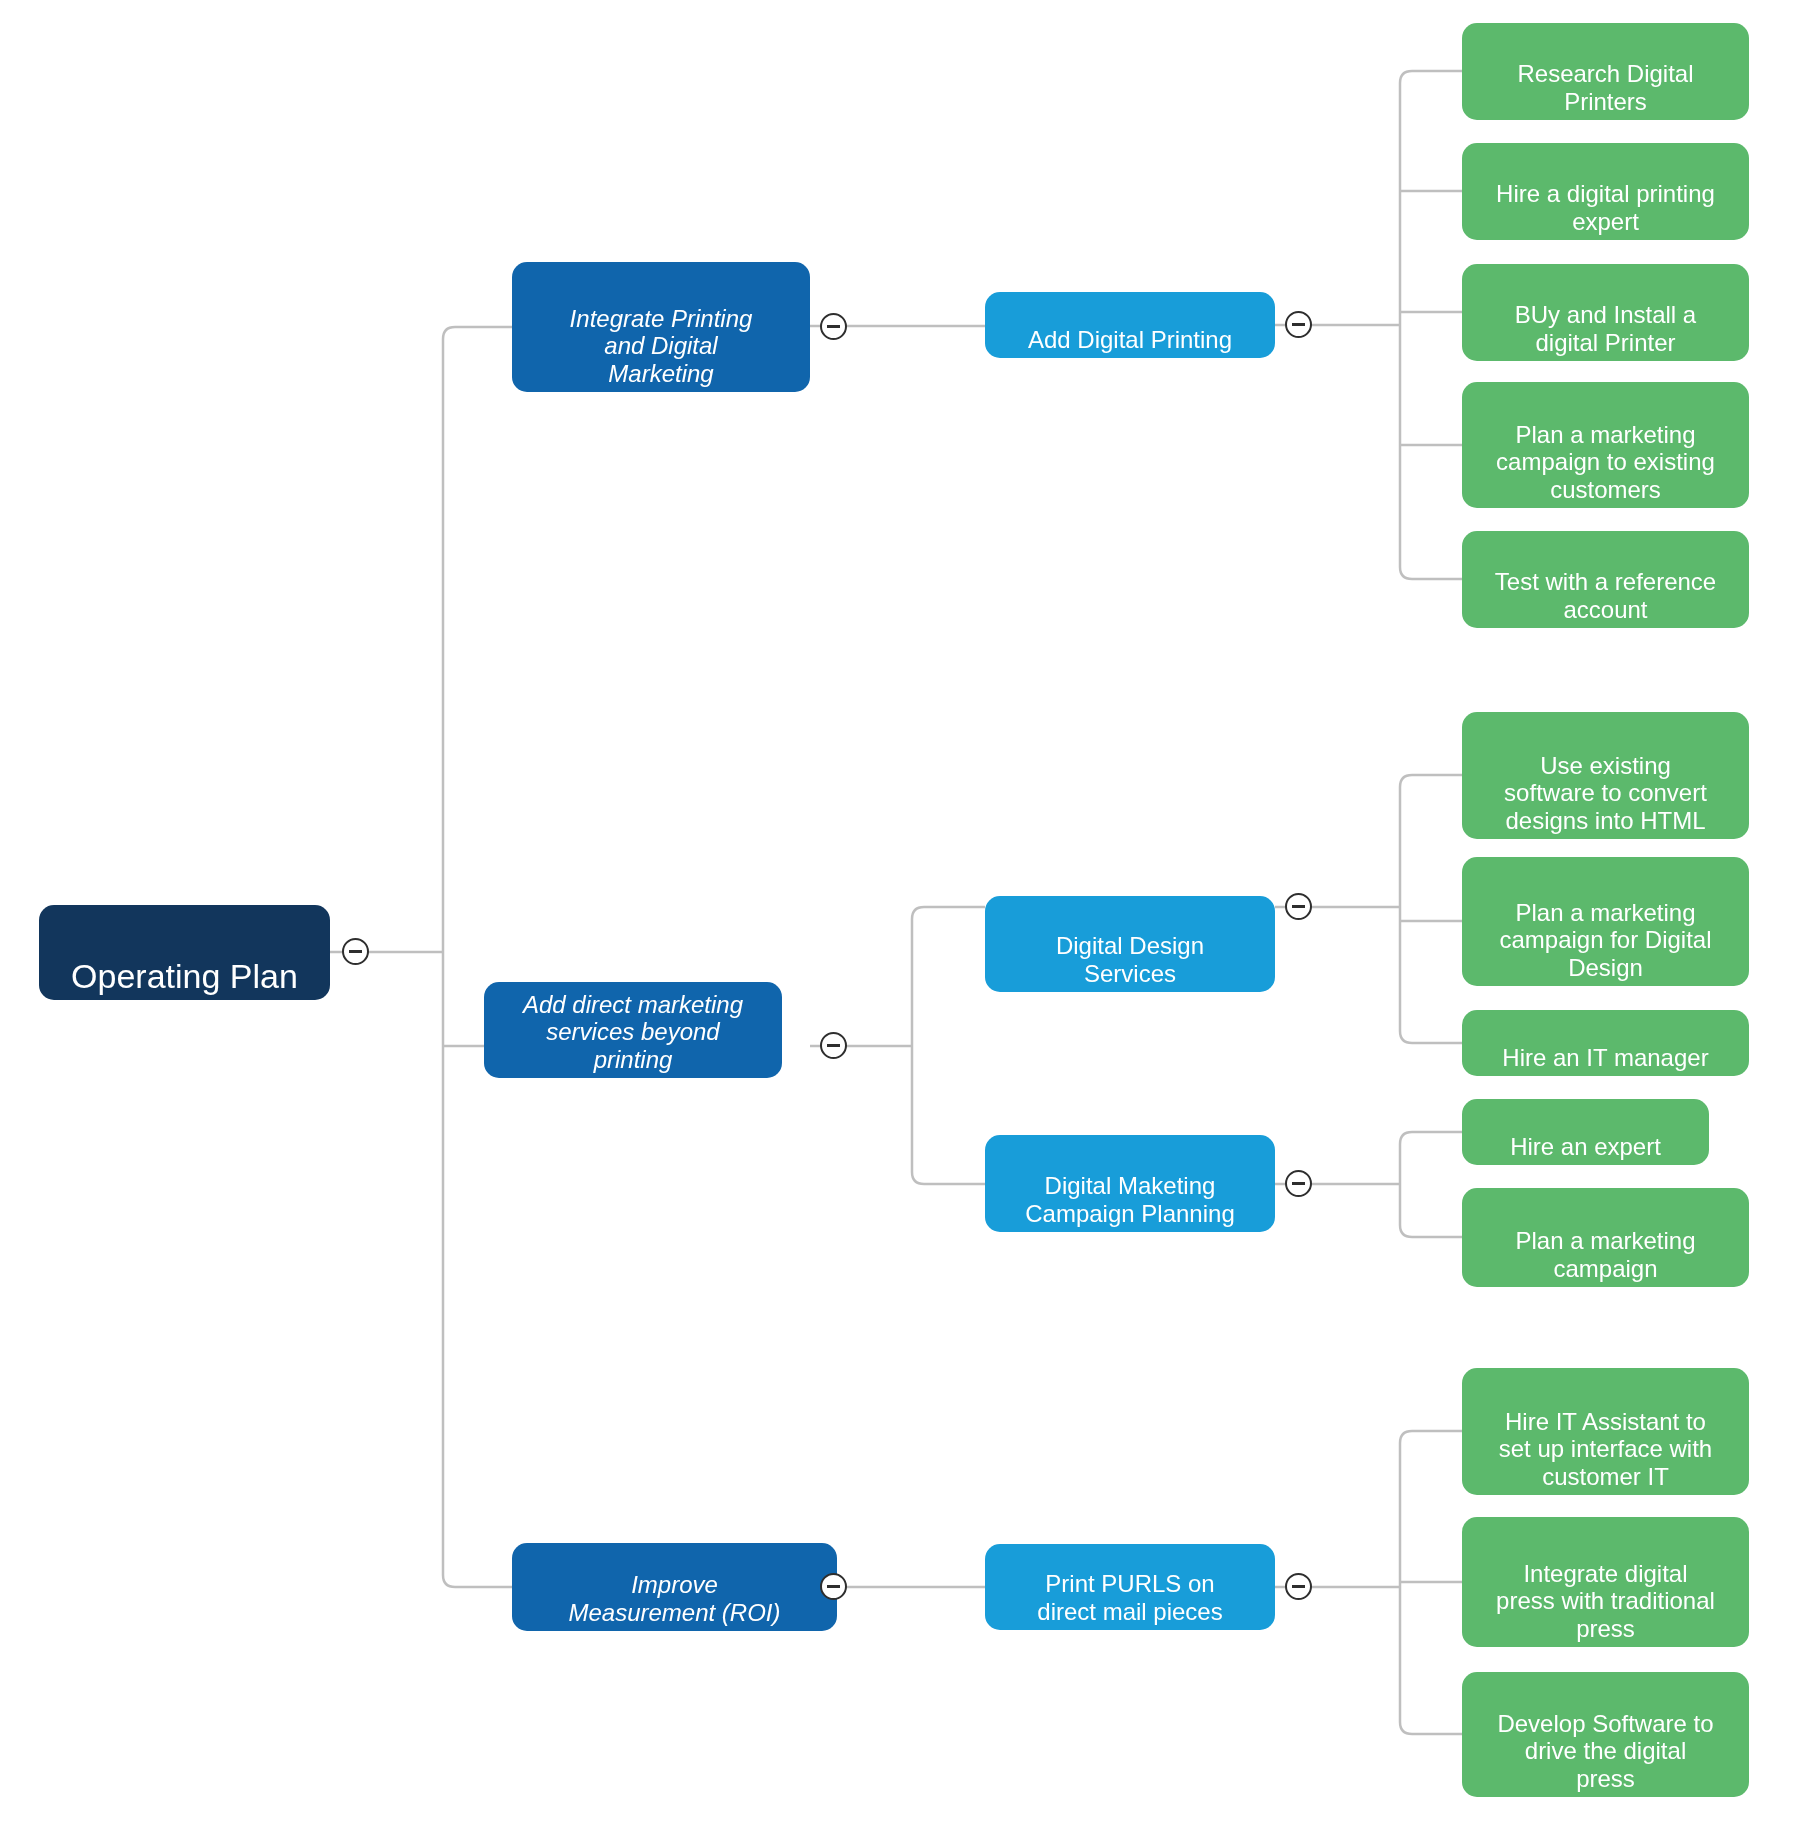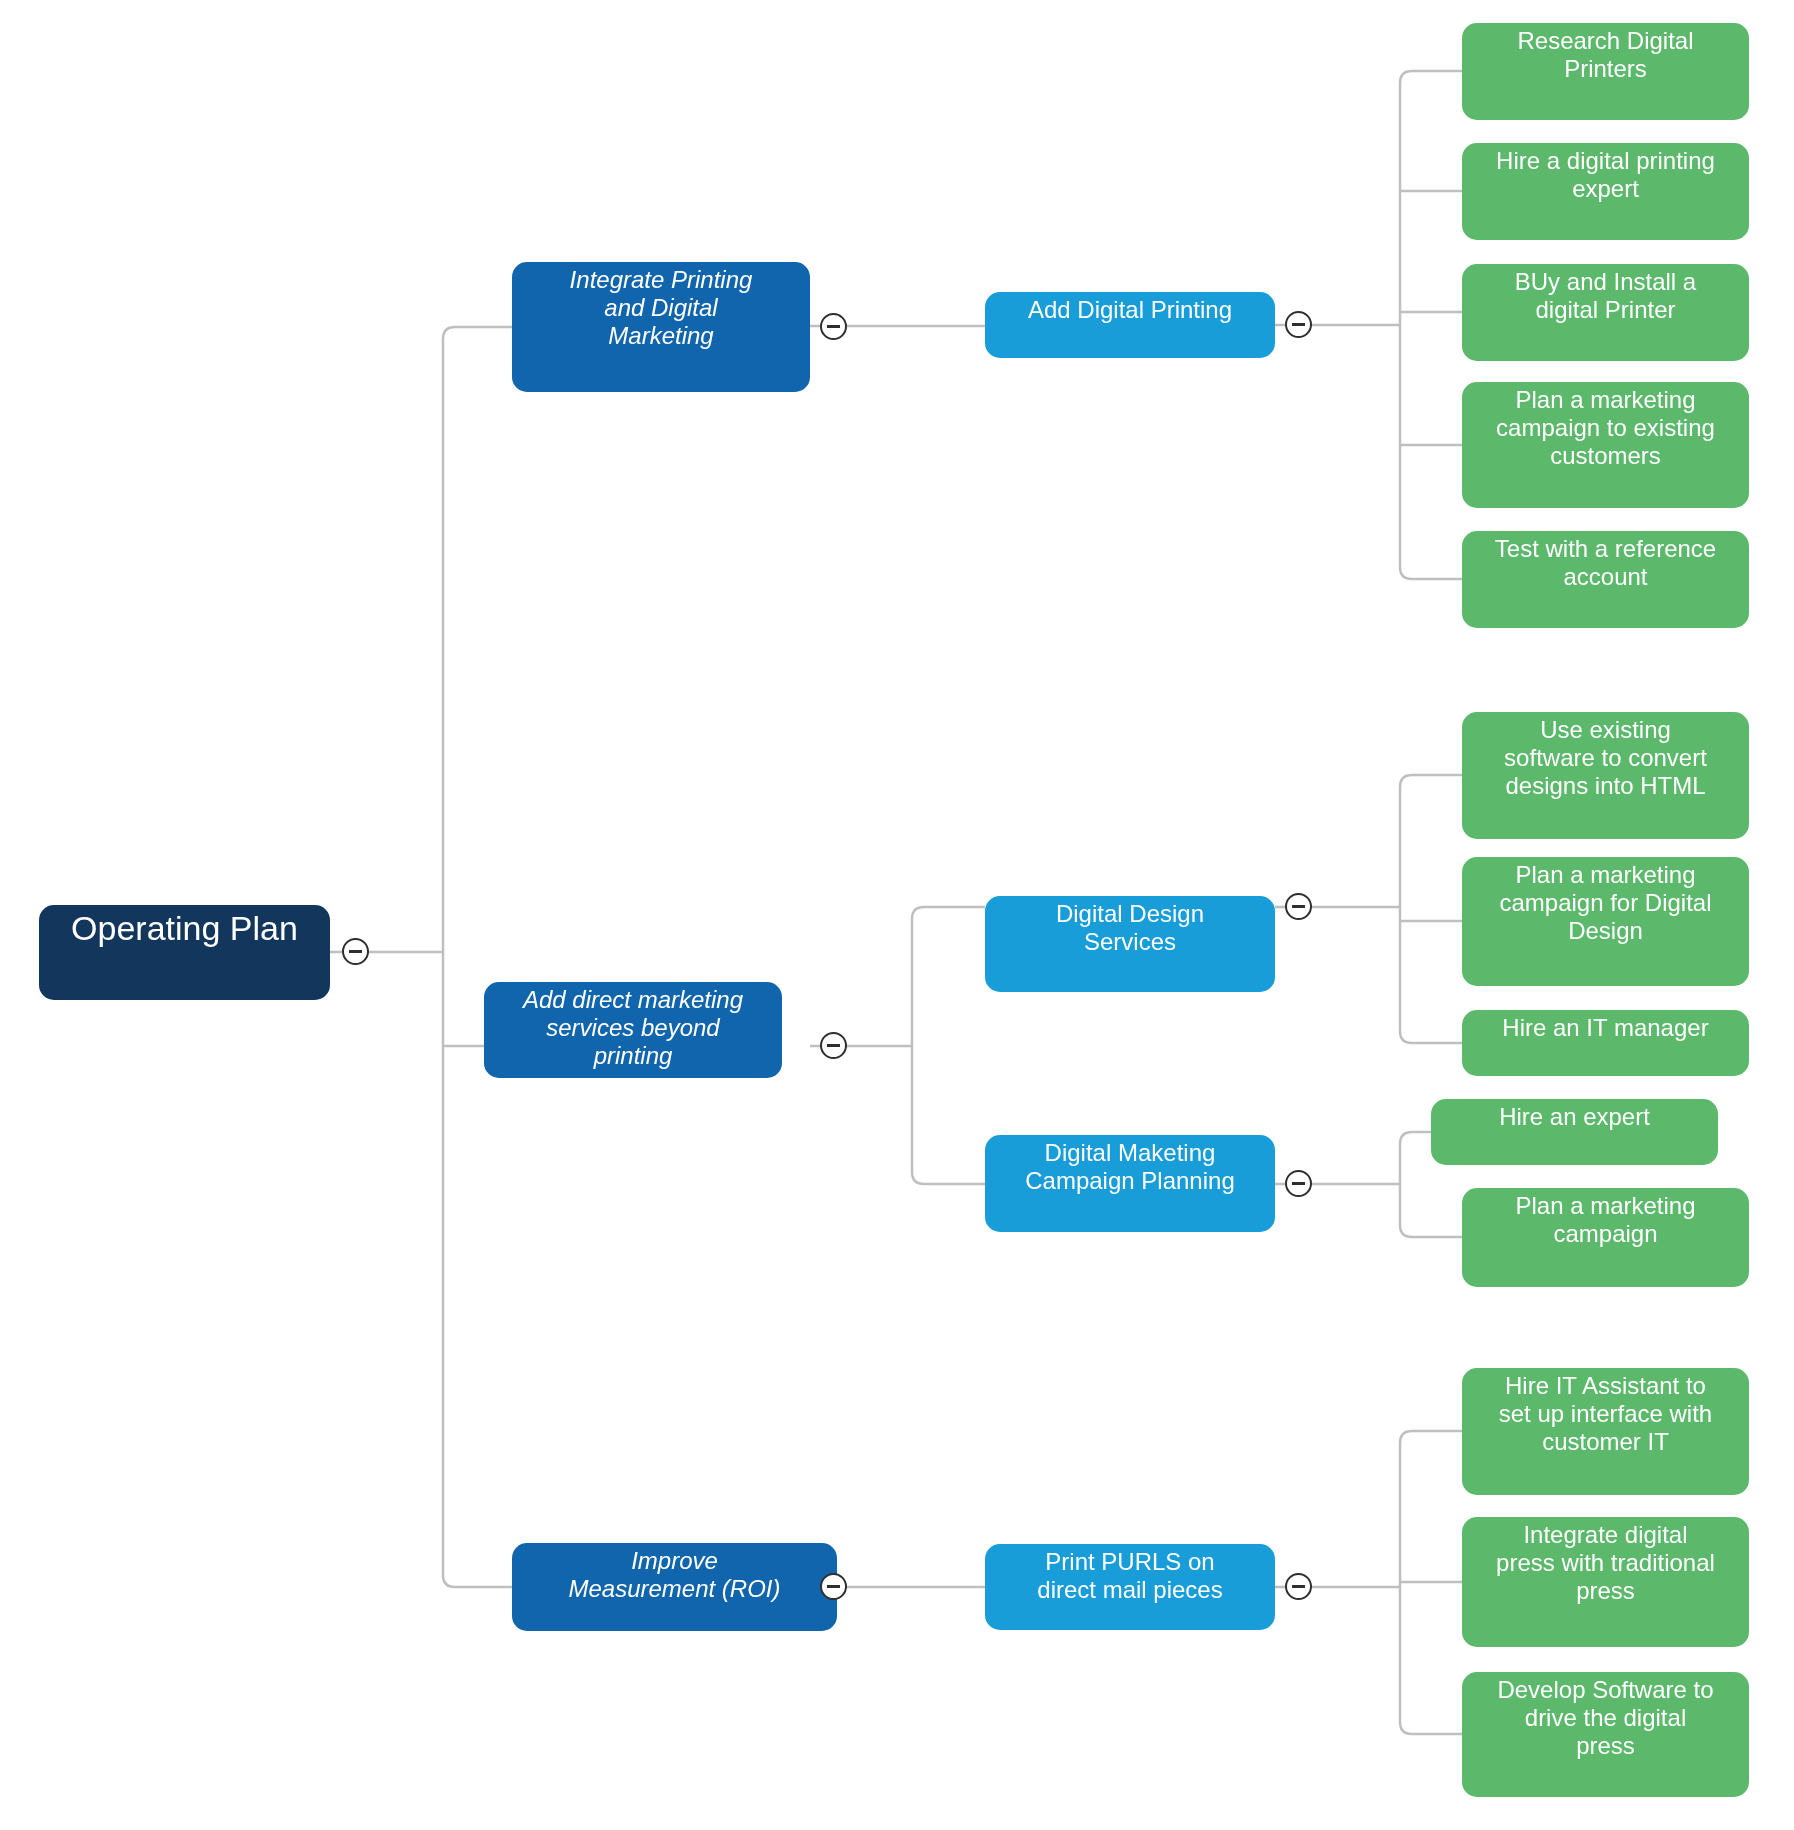--- a/index.html
+++ b/index.html
@@ -12,21 +12,21 @@
     --toggle-border:#2E2E2E;
     --background:#FFFFFF;
   }
   html,body{margin:0;padding:0;background:var(--background);}
   body{font-family:"Liberation Sans", sans-serif;}
   #canvas{position:relative;width:1794px;height:1830px;background:var(--background);overflow:hidden;}
   #wires{position:absolute;left:0;top:0;z-index:0;}
   #wires path{fill:none;stroke:var(--connector);stroke-width:2.5;}
   .node{
     position:absolute;z-index:1;box-sizing:border-box;
-    display:flex;align-items:flex-start;justify-content:center;
+    display:flex;align-items:flex-end;justify-content:center;
     text-align:center;color:var(--node-text);
     font-size:24px;line-height:1.16;border-radius:15px;
     white-space:pre-line;padding:4px 10px;
   }
   .root{background:var(--root-bg);font-size:34px;}
   .branch{background:var(--branch-bg);font-style:italic;}
   .sub{background:var(--sub-bg);}
   .leaf{background:var(--leaf-bg);}
   .toggle{
     position:absolute;z-index:2;box-sizing:border-box;
@@ -137,21 +137,21 @@
   </div>
   <div class="node leaf" style="left:1462px;top:857px;width:287px;height:129px">
     <span>Plan a marketing
 campaign for Digital
 Design</span>
   </div>
   <div class="node leaf" style="left:1462px;top:1010px;width:287px;height:66px">
     <span>Hire an IT manager</span>
   </div>
 
-  <div class="node leaf" style="left:1431px;top:1099px;width:287px;height:66px">
+  <div class="node leaf" style="left:1462px;top:1099px;width:247px;height:66px">
     <span>Hire an expert</span>
   </div>
   <div class="node leaf" style="left:1462px;top:1188px;width:287px;height:99px">
     <span>Plan a marketing
 campaign</span>
   </div>
 
   <div class="node leaf" style="left:1462px;top:1368px;width:287px;height:127px">
     <span>Hire IT Assistant to
 set up interface with

